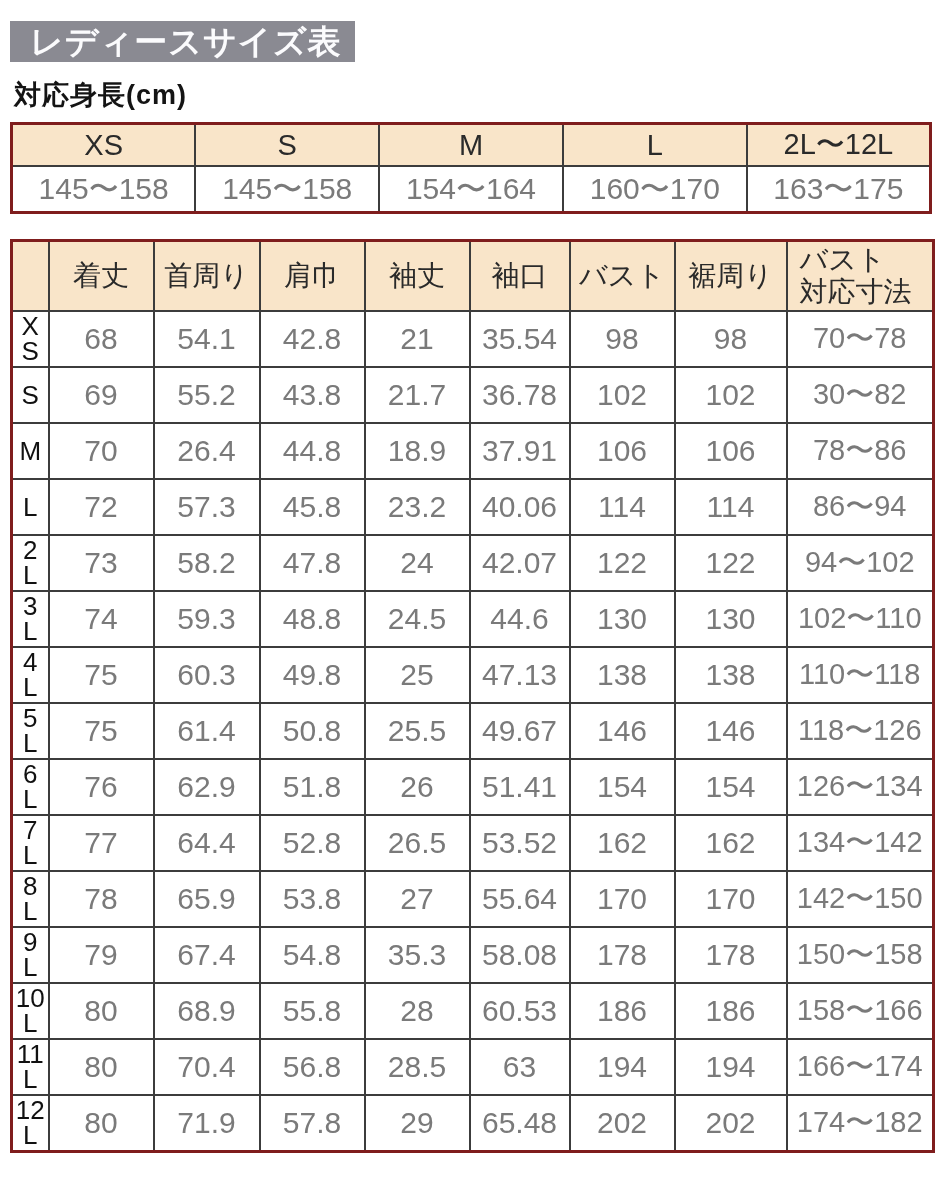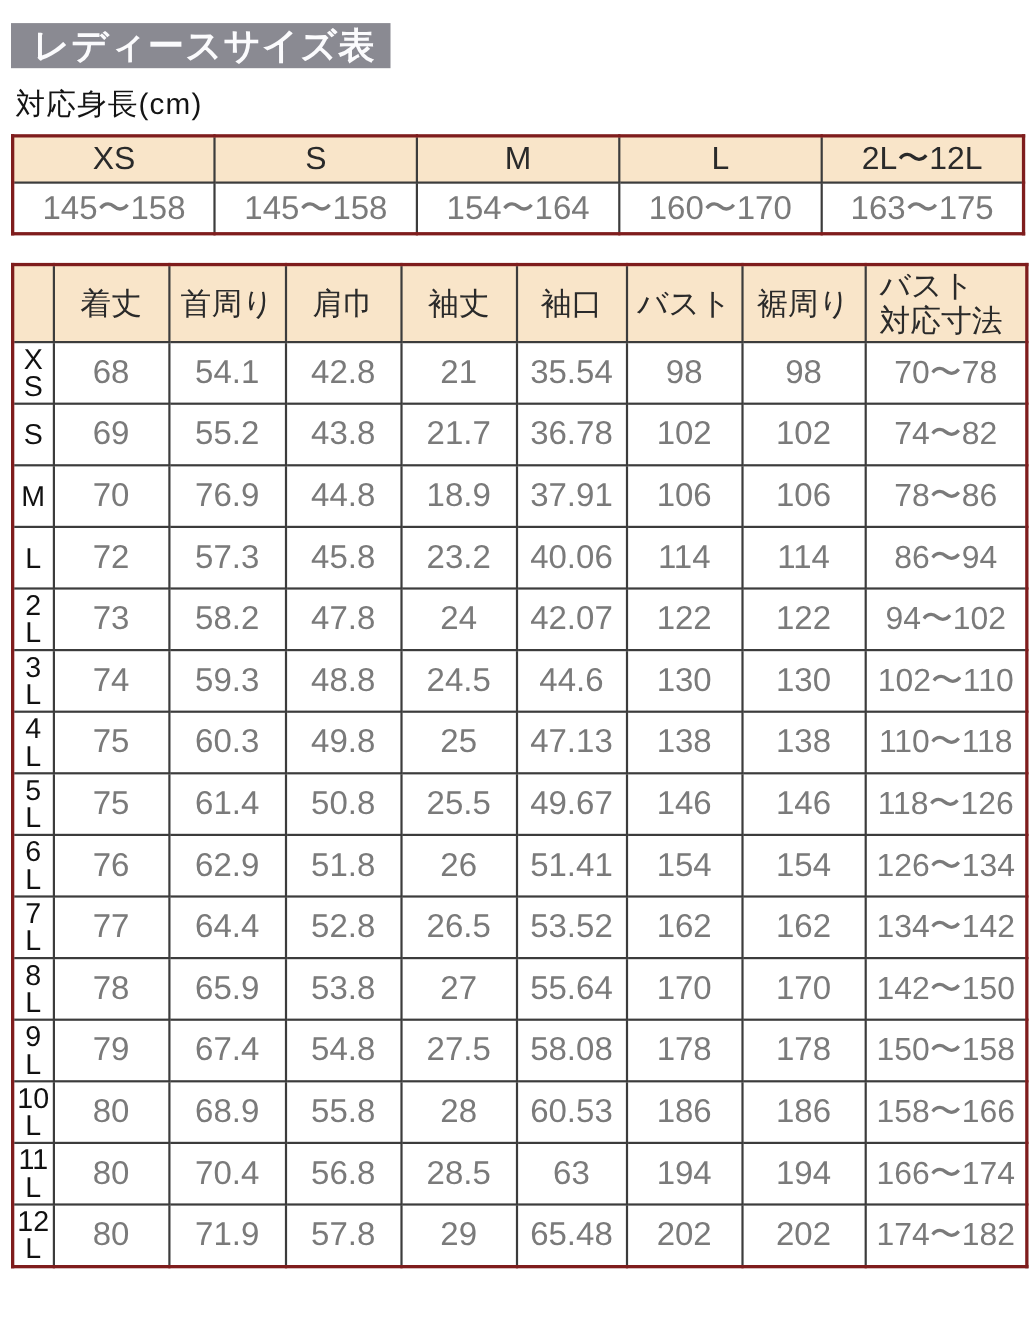--- a/index.html
+++ b/index.html
@@ -29,21 +29,21 @@
     font-size: 33px;
     font-weight: bold;
     padding-left: 20px;
     letter-spacing: 1px;
   }
 
   
   .height-label {
     margin: 15px 0 9px 14px;
     font-size: 27px;
-    font-weight: normal;
+    font-weight: bold;
     color: #141414;
     letter-spacing: 1px;
   }
 
   
   table {
     border-collapse: collapse;
     table-layout: fixed;
     margin-left: 10px;
     border: 3px solid #7f1d1d;
@@ -171,26 +171,26 @@
         </tr>
         <tr>
           <th>S</th>
           <td>69</td>
           <td>55.2</td>
           <td>43.8</td>
           <td>21.7</td>
           <td>36.78</td>
           <td>102</td>
           <td>102</td>
-          <td class="col-last">74〜82</td>
+          <td class="col-last">30〜82</td>
         </tr>
         <tr>
           <th>M</th>
           <td>70</td>
-          <td>76.9</td>
+          <td>26.4</td>
           <td>44.8</td>
           <td>18.9</td>
           <td>37.91</td>
           <td>106</td>
           <td>106</td>
           <td class="col-last">78〜86</td>
         </tr>
         <tr>
           <th>L</th>
           <td>72</td>
@@ -285,21 +285,21 @@
           <td>170</td>
           <td>170</td>
           <td class="col-last">142〜150</td>
         </tr>
         <tr>
           <th>9
 L</th>
           <td>79</td>
           <td>67.4</td>
           <td>54.8</td>
-          <td>27.5</td>
+          <td>35.3</td>
           <td>58.08</td>
           <td>178</td>
           <td>178</td>
           <td class="col-last">150〜158</td>
         </tr>
         <tr>
           <th>10
 L</th>
           <td>80</td>
           <td>68.9</td>

